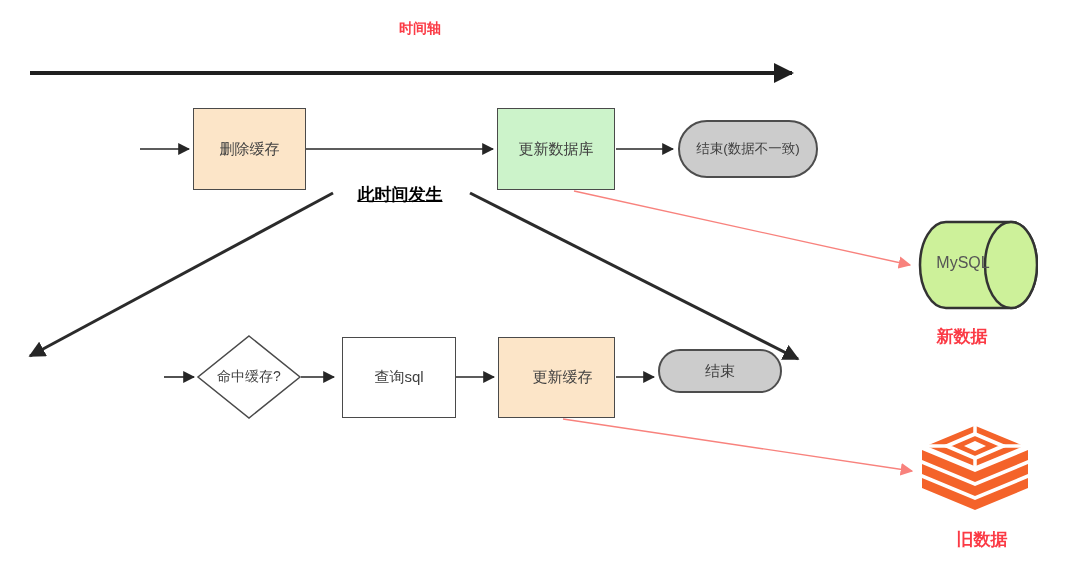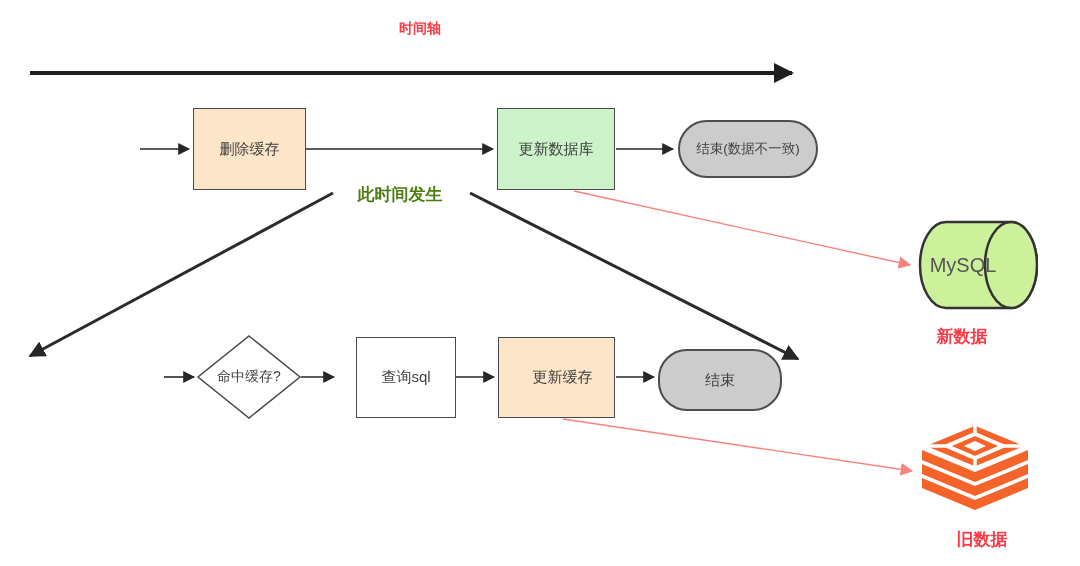--- a/index.html
+++ b/index.html
@@ -31,24 +31,24 @@
   .diamond-label{
     position:absolute;
     display:flex;align-items:center;justify-content:center;
     color:#404040;font-size:14px;z-index:2;
   }
   .caption{
     position:absolute;text-align:center;
     font-weight:bold;z-index:2;
   }
   .caption.red{color:#fb3a45;}
-  .caption.blue{color:#4d7c0f;}
+  .caption.blue{color:#000000;text-decoration:underline;}
   .mysql-label{
     position:absolute;text-align:center;
-    color:#555555;font-size:20px;z-index:3;
+    color:#555555;font-size:16px;z-index:3;
   }
   .icon-wrap{position:absolute;z-index:2;}
 </style>
 </head>
 <body>
 
 <div class="canvas">
 
   <svg class="layer" width="1080" height="566" viewBox="0 0 1080 566">
     <defs>
@@ -88,23 +88,23 @@
 
   <div class="caption red" style="left:340px;top:20px;width:160px;font-size:14px;">时间轴</div>
 
   <div class="node rect orange" style="left:193px;top:108px;width:113px;height:82px;">删除缓存</div>
   <div class="node rect green" style="left:497px;top:108px;width:118px;height:82px;">更新数据库</div>
   <div class="node rounded" style="left:678px;top:120px;width:140px;height:58px;font-size:13.5px;">结束(数据不一致)</div>
 
   <div class="caption blue" style="left:330px;top:183px;width:140px;font-size:17px;">此时间发生</div>
 
   <div class="diamond-label" style="left:198px;top:366px;width:102px;height:22px;">命中缓存?</div>
-  <div class="node rect white" style="left:356px;top:337px;width:100px;height:81px;">查询sql</div>
+  <div class="node rect white" style="left:342px;top:337px;width:114px;height:81px;">查询sql</div>
   <div class="node rect orange" style="left:498px;top:337px;width:117px;height:81px;padding-left:12px;">更新缓存</div>
-  <div class="node rounded" style="left:658px;top:349px;width:124px;height:62px;">结束</div>
+  <div class="node rounded" style="left:658px;top:349px;width:124px;height:44px;">结束</div>
 
   <div class="icon-wrap" style="left:918px;top:220px;width:120px;height:90px;">
     <svg width="120" height="90" viewBox="0 0 120 90">
       <path d="M 93 2 L 28 2 A 26 43 0 0 0 28 88 L 93 88 A 26 43 0 0 0 93 2 Z" fill="#CDF19A" stroke="#333333" stroke-width="2.5"></path>
       <ellipse cx="93" cy="45" rx="26" ry="43" fill="#CDF19A" stroke="#333333" stroke-width="2.5"></ellipse>
     </svg>
   </div>
   <div class="mysql-label" style="left:920px;top:254px;width:86px;">MySQL</div>
   <div class="caption red" style="left:912px;top:325px;width:100px;font-size:17px;">新数据</div>
 

